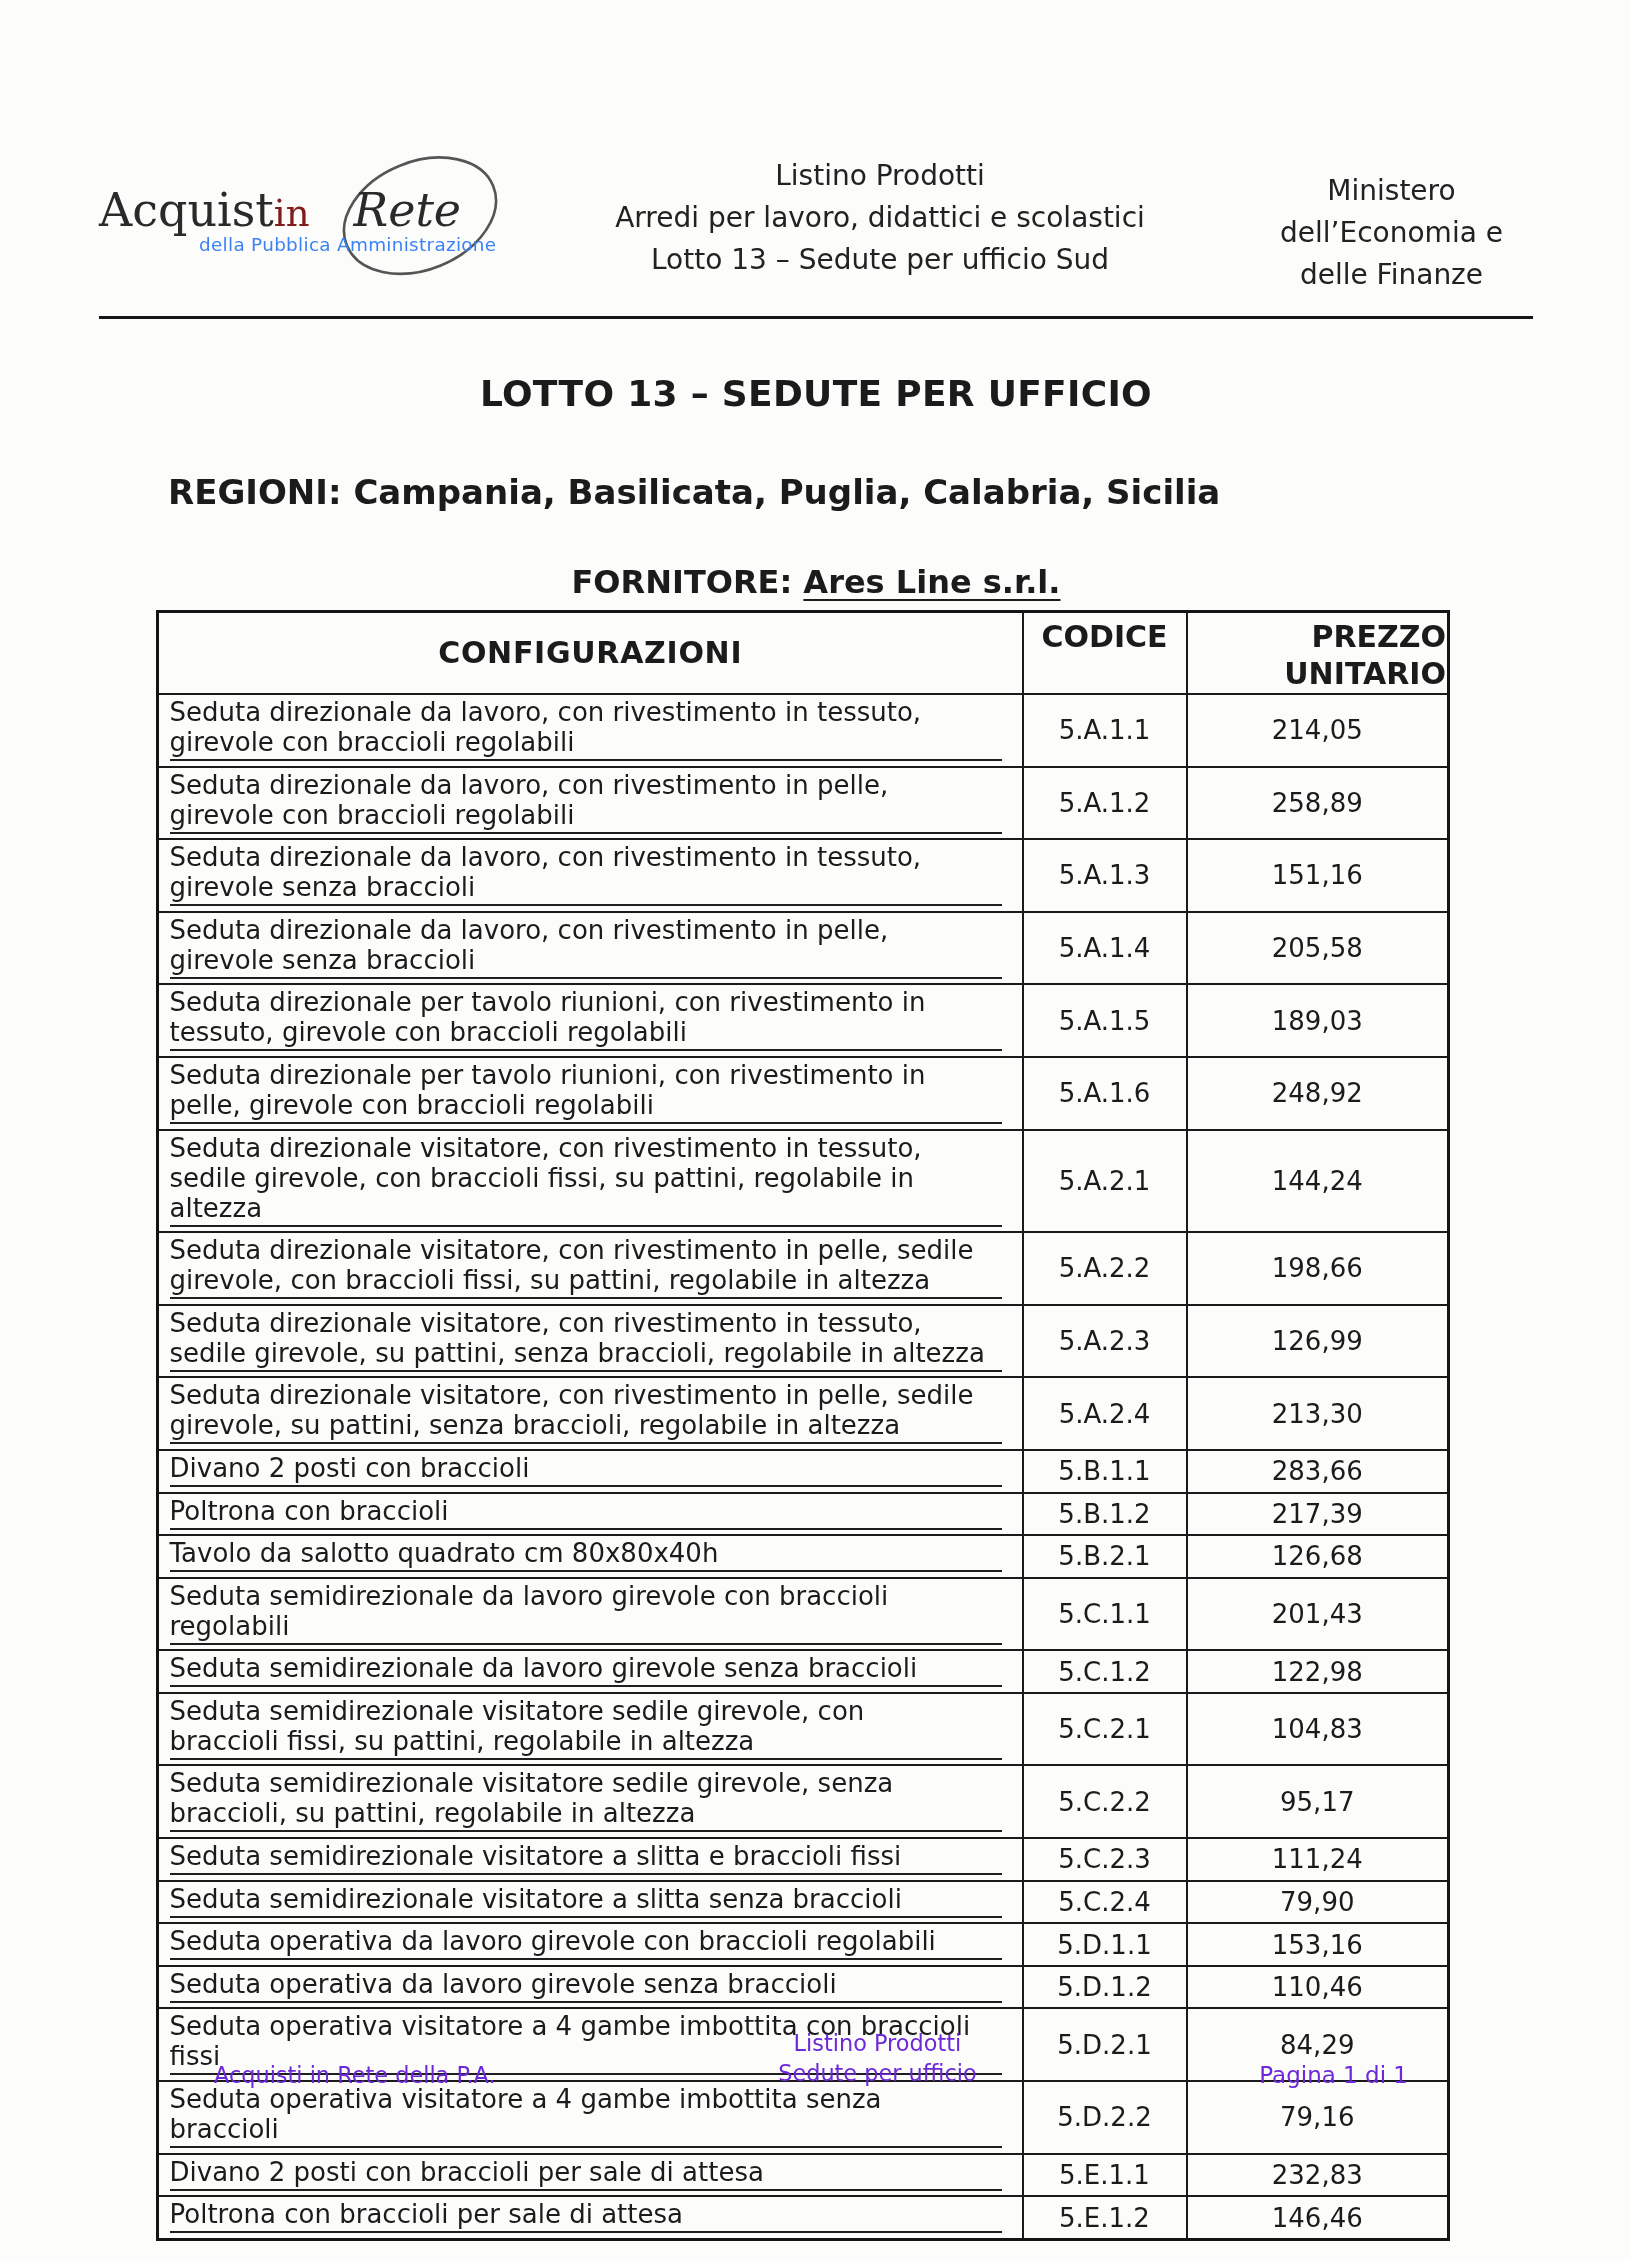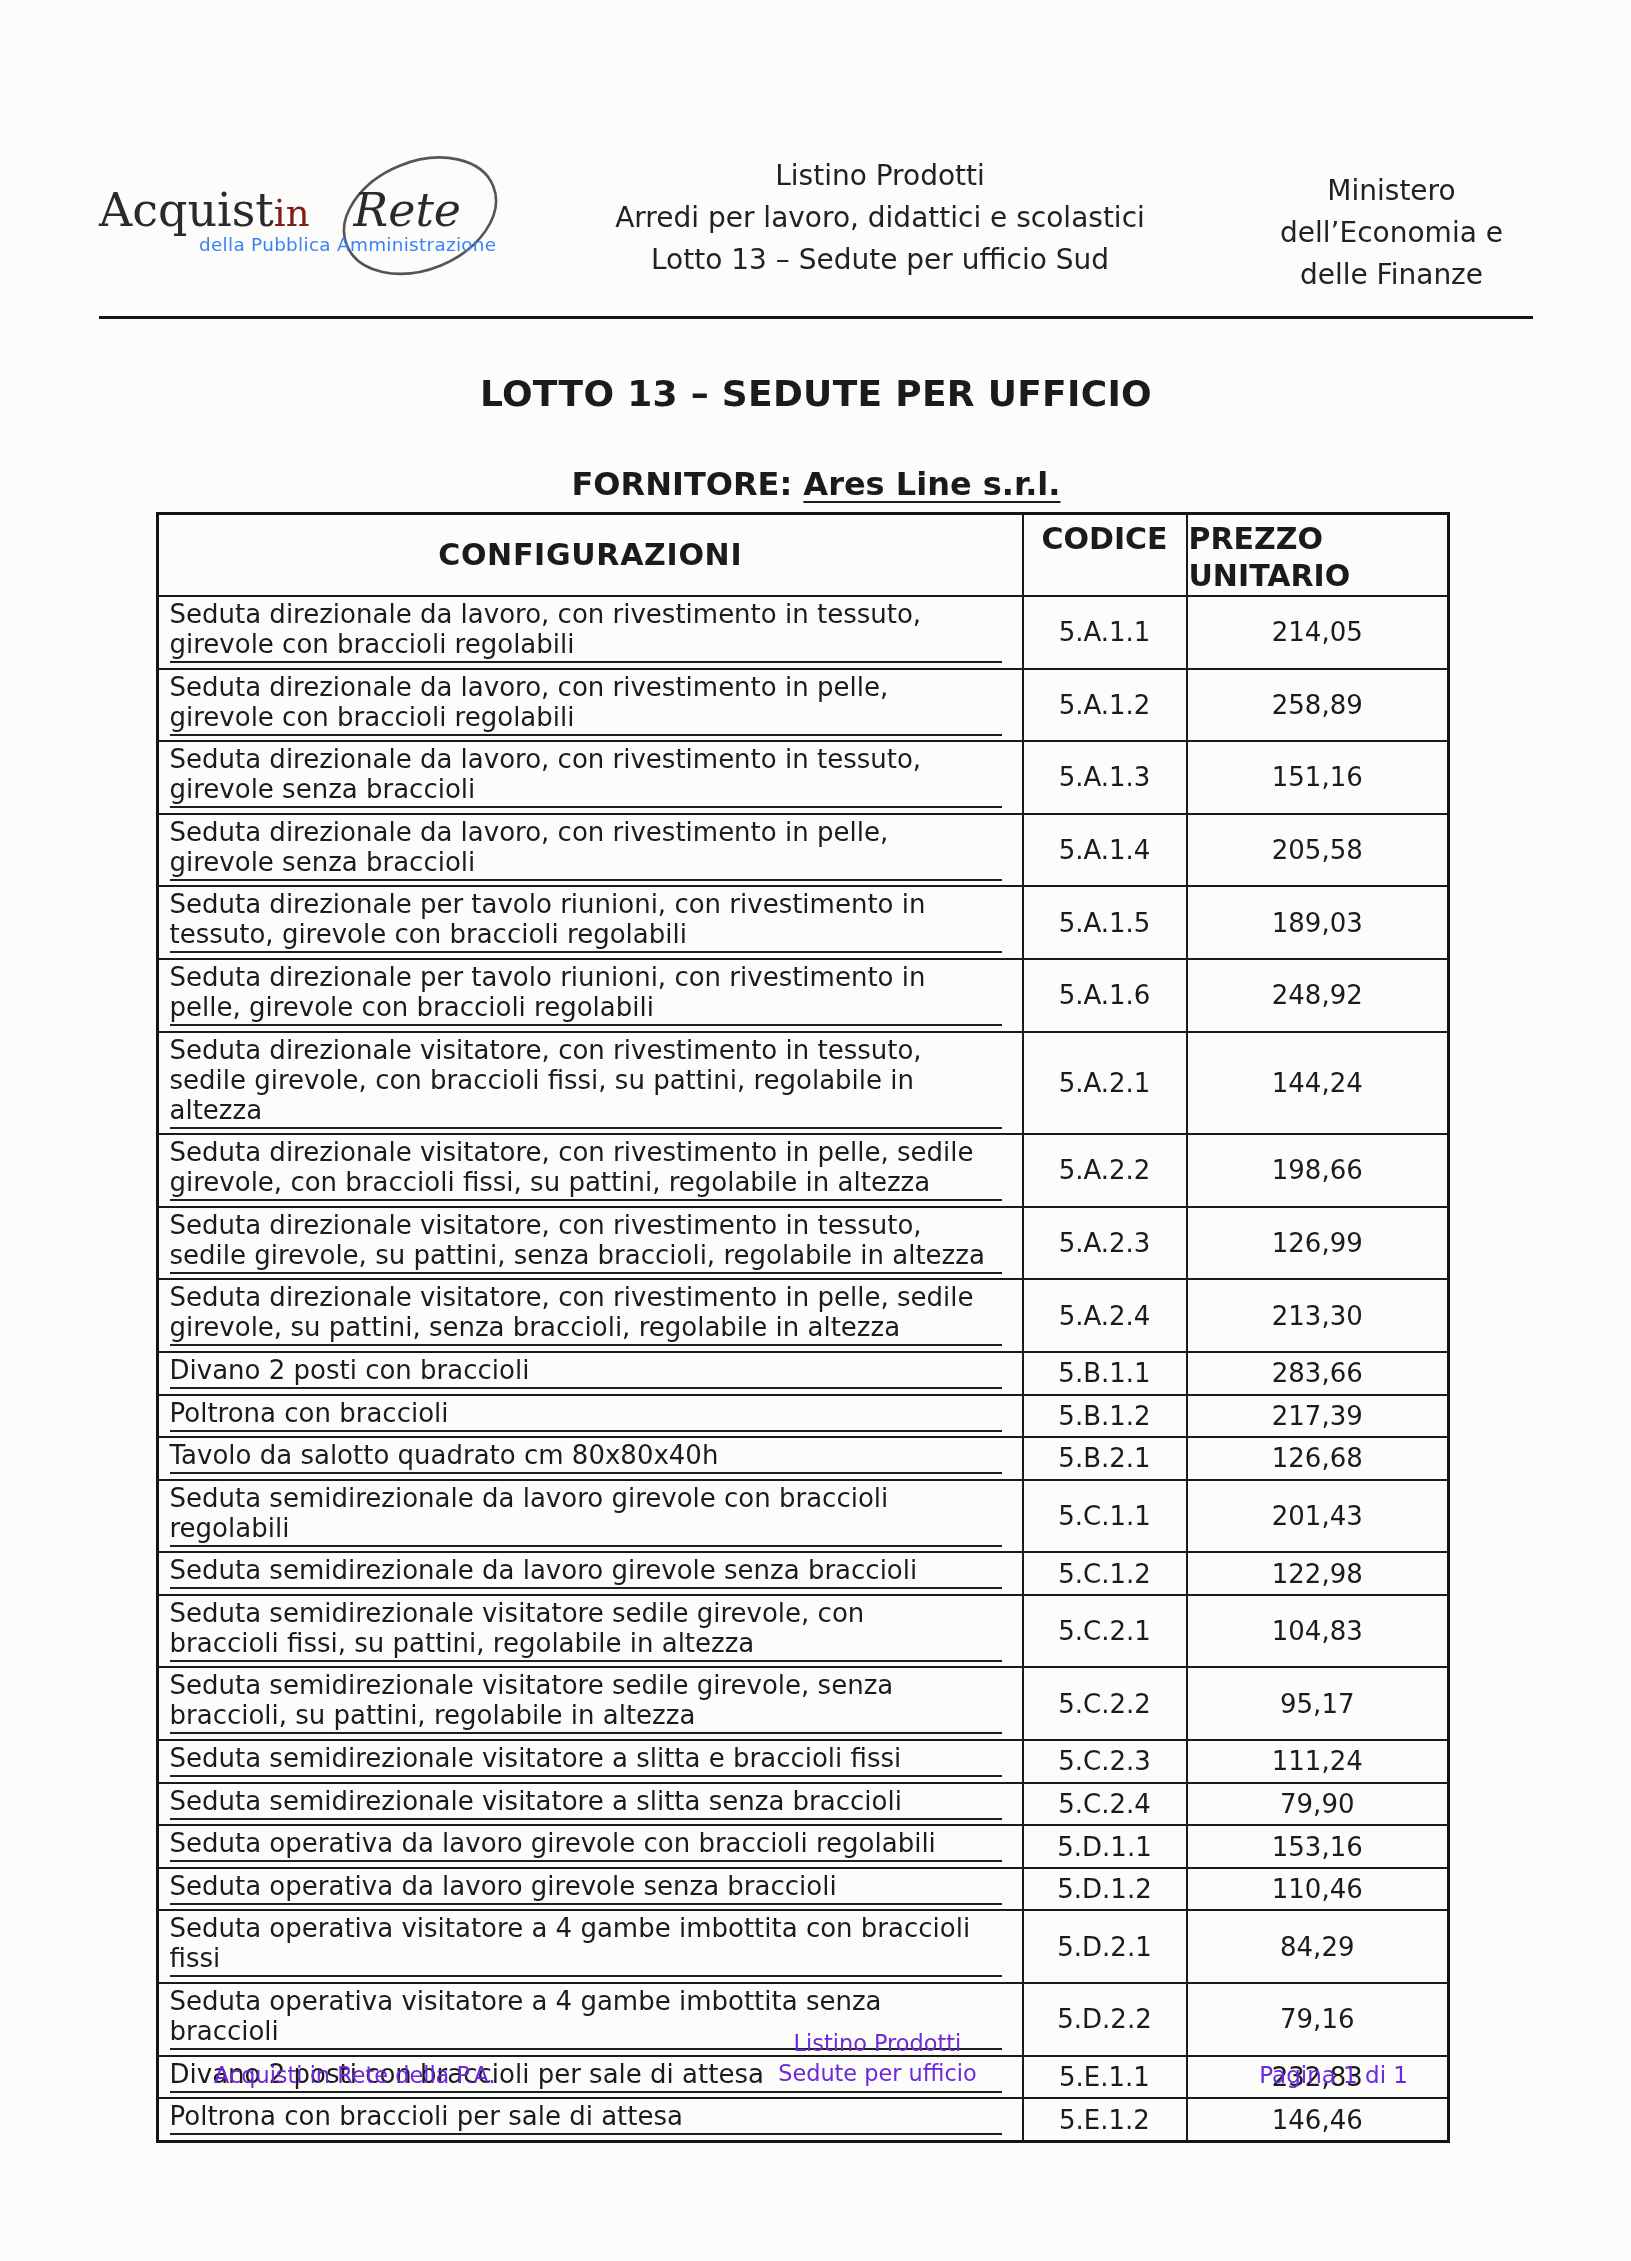--- a/index.html
+++ b/index.html
@@ -46,21 +46,21 @@
   table.price-table {
     border-collapse:collapse; table-layout:fixed;
     margin-left:57px; width:1291px;
     background:#fcfcfa;
   }
   .price-table th, .price-table td { border:2px solid #1a1a1a; }
   table.price-table { border:3.3px solid #141414; }
   .price-table thead th { font-size:30px; font-weight:bold; }
   th.h-config { vertical-align:middle; text-align:center; letter-spacing:0.7px; padding:17px 0; }
   th.h-code   { vertical-align:top; text-align:center; padding-top:5.3px; line-height:37px; }
-  th.h-price  { vertical-align:top; text-align:left; padding-top:5.3px; line-height:37px; }
+  th.h-price  { vertical-align:top; text-align:right; padding-top:5.3px; line-height:37px; }
   .price-table td { font-size:26px; line-height:30px; }
   td.cell-config { vertical-align:top; padding:2px 20px 4.6px 10.5px; }
   .cfg-text {
     display:block;
     white-space:pre-line;
     border-bottom:2px solid #1f1f1f;
     padding-bottom:2px;
   }
   td.cell-code  { text-align:center; vertical-align:middle; padding:0; }
   td.cell-price { text-align:center; vertical-align:middle; padding:0; }
@@ -99,20 +99,24 @@
       <div>Ministero</div>
       <div>dell’Economia e</div>
       <div>delle Finanze</div>
     </div>
   </header>
 
   <hr class="rule">
 
   <div class="doc-title">LOTTO 13 – SEDUTE PER UFFICIO</div>
 
+  <div class="regions-line">
+    <span>REGIONI:</span>
+    <span>Campania, Basilicata, Puglia, Calabria, Sicilia</span>
+  </div>
 
   <div class="supplier-line">
     <span>FORNITORE:</span>
     <span class="supplier-name">Ares Line s.r.l.</span>
   </div>
 
   <table class="price-table">
     <colgroup>
       <col style="width:865px">
       <col style="width:164px">

